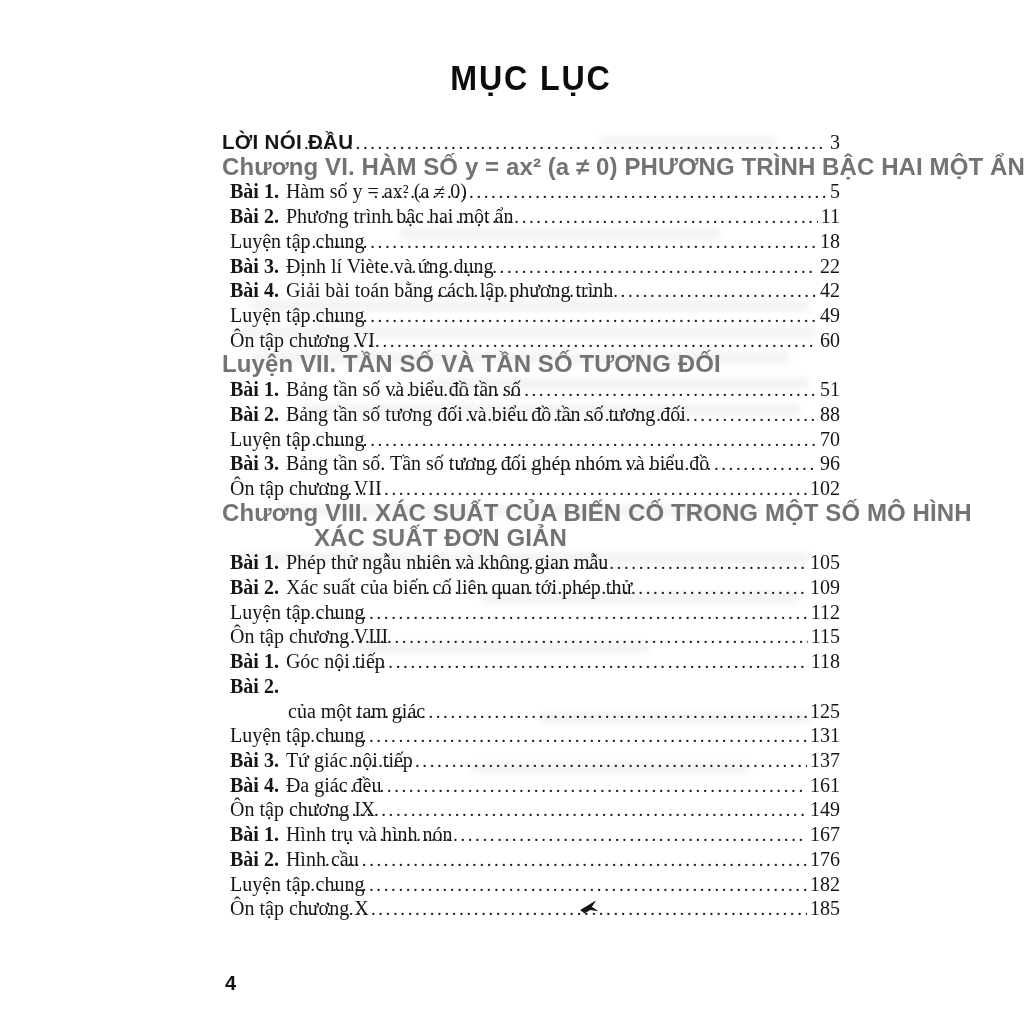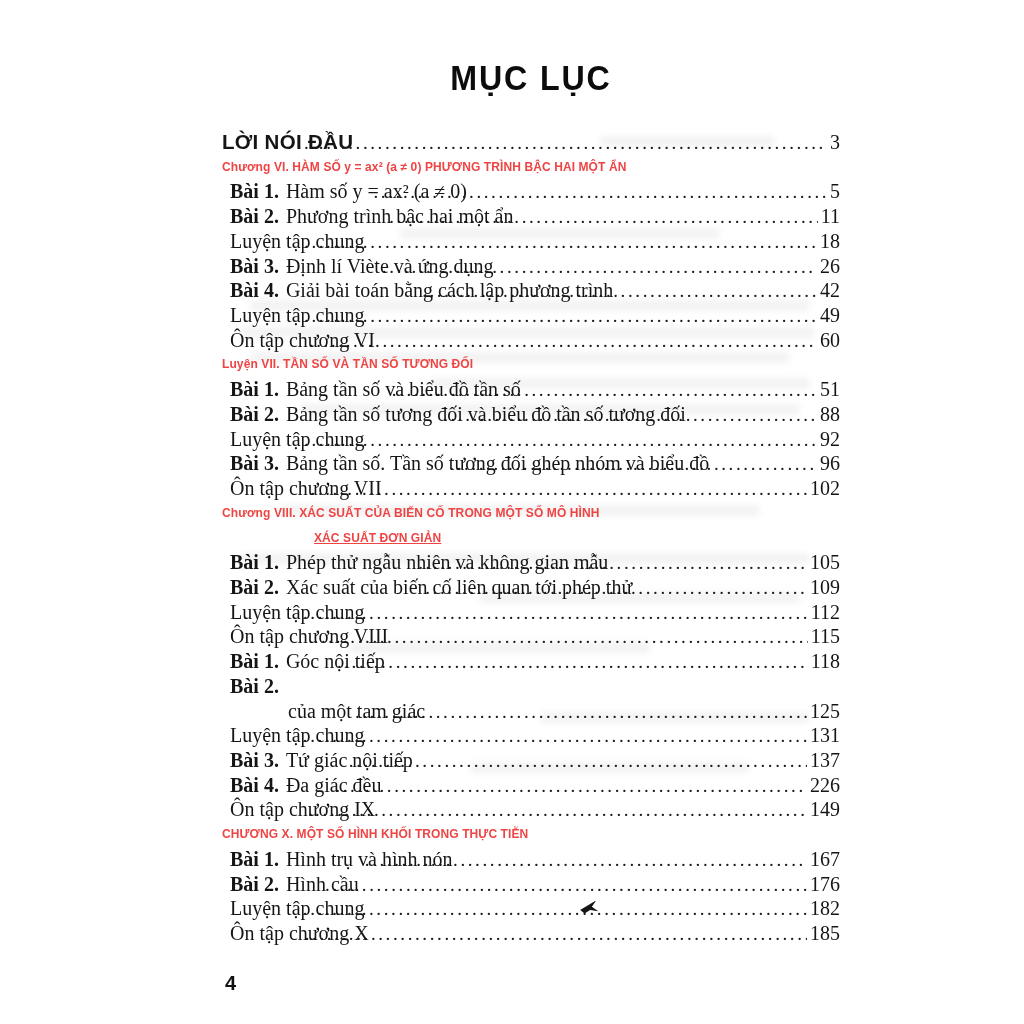--- a/index.html
+++ b/index.html
@@ -26,25 +26,25 @@
     font-size:20px;line-height:24.72px;
     color:#151515;white-space:nowrap;
   }
   .row .label{min-width:0;}
   .front .label{
     font-family:"Liberation Sans", sans-serif;
     font-weight:bold;font-size:20.5px;letter-spacing:.3px;
   }
   .chapter{
     font-family:"Liberation Sans", sans-serif;
-    font-weight:bold;font-size:12px;letter-spacing:.1px;
-    color:#ef4444;
+    font-weight:bold;font-size:24px;letter-spacing:.1px;
+    color:#737373;
     align-items:flex-end;
   }
-  .chapter-cont{padding-left:92px;text-decoration:underline;}
+  .chapter-cont{padding-left:92px;}
   .entry{padding-left:8px;}
   .prefix{font-weight:bold;margin-right:7px;}
   .cont-indent{padding-left:66px;}
   .dots{
     flex:1 1 auto;overflow:hidden;margin:0 3px;
     min-width:12px;
   }
   .dots::after{
     content:"....................................................................................................................................";
     letter-spacing:2.6px;font-size:19px;color:#1c1c1c;
@@ -113,21 +113,21 @@
   <div class="row entry">
     <span class="label">Luyện tập chung</span>
     <span class="dots"></span>
     <span class="pg">18</span>
   </div>
 
   <div class="row entry">
     <span class="prefix">Bài 3.</span>
     <span class="label">Định lí Viète và ứng dụng</span>
     <span class="dots"></span>
-    <span class="pg">26</span>
+    <span class="pg">22</span>
   </div>
 
   <div class="row entry">
     <span class="prefix">Bài 4.</span>
     <span class="label">Giải bài toán bằng cách lập phương trình</span>
     <span class="dots"></span>
     <span class="pg">42</span>
   </div>
 
   <div class="row entry">
@@ -156,21 +156,21 @@
   <div class="row entry">
     <span class="prefix">Bài 2.</span>
     <span class="label">Bảng tần số tương đối và biểu đồ tần số tương đối</span>
     <span class="dots"></span>
     <span class="pg">88</span>
   </div>
 
   <div class="row entry">
     <span class="label">Luyện tập chung</span>
     <span class="dots"></span>
-    <span class="pg">92</span>
+    <span class="pg">70</span>
   </div>
 
   <div class="row entry">
     <span class="prefix">Bài 3.</span>
     <span class="label">Bảng tần số. Tần số tương đối ghép nhóm và biểu đồ</span>
     <span class="dots"></span>
     <span class="pg">96</span>
   </div>
 
   <div class="row entry">
@@ -241,32 +241,29 @@
     <span class="prefix">Bài 3.</span>
     <span class="label">Tứ giác nội tiếp</span>
     <span class="dots"></span>
     <span class="pg">137</span>
   </div>
 
   <div class="row entry">
     <span class="prefix">Bài 4.</span>
     <span class="label">Đa giác đều</span>
     <span class="dots"></span>
-    <span class="pg">226</span>
+    <span class="pg">161</span>
   </div>
 
   <div class="row entry">
     <span class="label">Ôn tập chương IX</span>
     <span class="dots"></span>
     <span class="pg">149</span>
   </div>
 
-  <div class="row chapter">
-    <span class="label">CHƯƠNG X. MỘT SỐ HÌNH KHỐI TRONG THỰC TIỄN</span>
-  </div>
 
   <div class="row entry">
     <span class="prefix">Bài 1.</span>
     <span class="label">Hình trụ và hình nón</span>
     <span class="dots"></span>
     <span class="pg">167</span>
   </div>
 
   <div class="row entry">
     <span class="prefix">Bài 2.</span>

